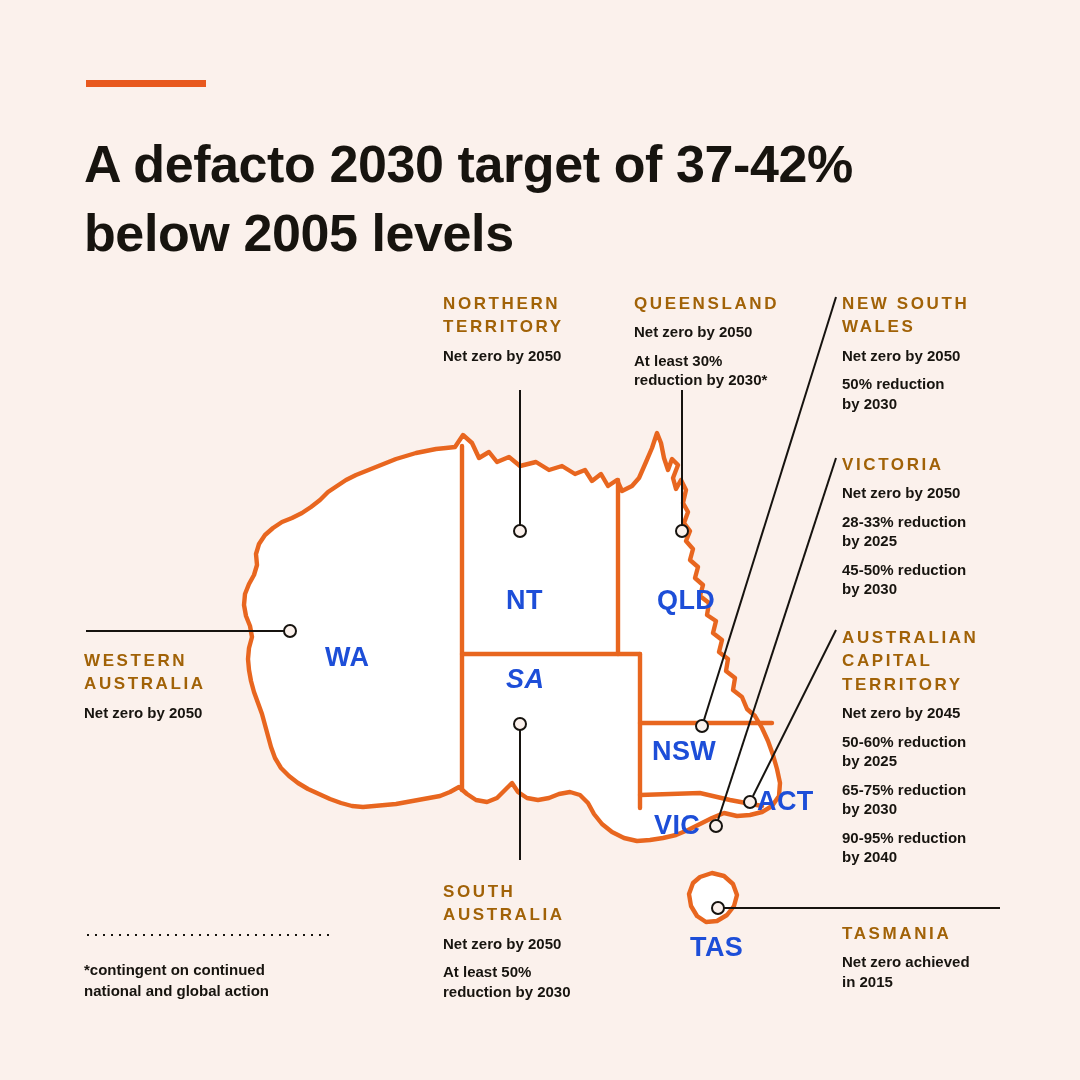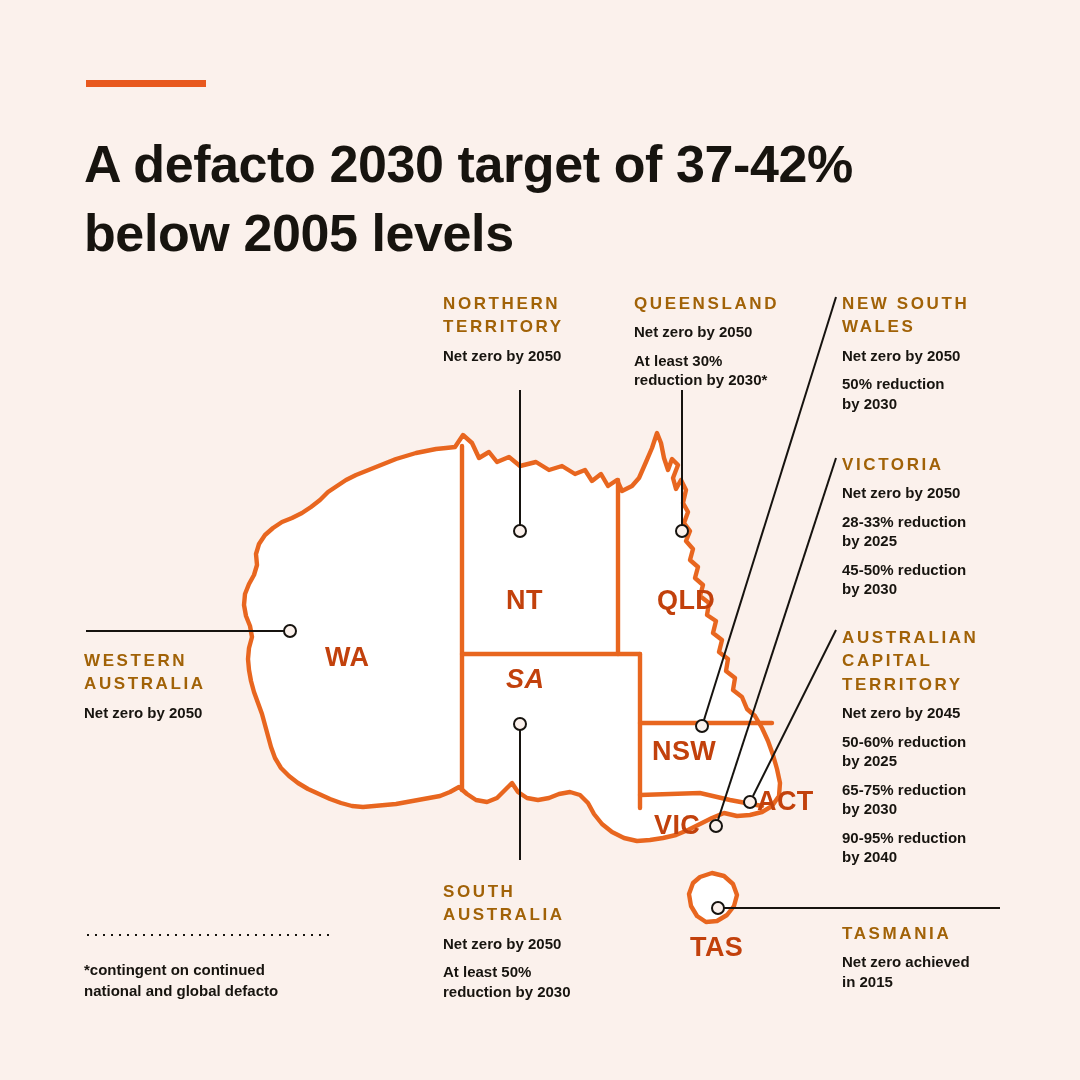--- a/index.html
+++ b/index.html
@@ -36,21 +36,21 @@
   }
   .state-shape { fill:#FFFFFF; stroke:#E8661F; stroke-width:4.4; stroke-linejoin:round; stroke-linecap:round; }
   .state-border { fill:none; stroke:#E8661F; stroke-width:4.4; stroke-linecap:round; }
   .leader-line { stroke:#16130F; stroke-width:2; fill:none; }
   .leader-dot { fill:#FBF1EC; stroke:#16130F; stroke-width:2; }
 
   .state-abbr {
     position:absolute;
     font-size:27px;
     font-weight:700;
-    color:#c2410c;
+    color:#1d4ed8;
     letter-spacing:0.4px;
     white-space:nowrap;
   }
 
   
   .annot { position:absolute; }
   .annot-title {
     color:#a16207;
     font-size:17px;
     font-weight:600;
@@ -221,13 +221,13 @@
 </div>
 
 <div class="annot" style="left:842px; top:922px; width:170px;">
   <div class="annot-title">Tasmania</div>
   <div class="annot-body">Net zero achieved
 in 2015</div>
 </div>
 
 <div class="dotted-divider"></div>
 <div class="footnote">*contingent on continued
-  national and global defacto</div>
+  national and global action</div>
 
 </body></html>

